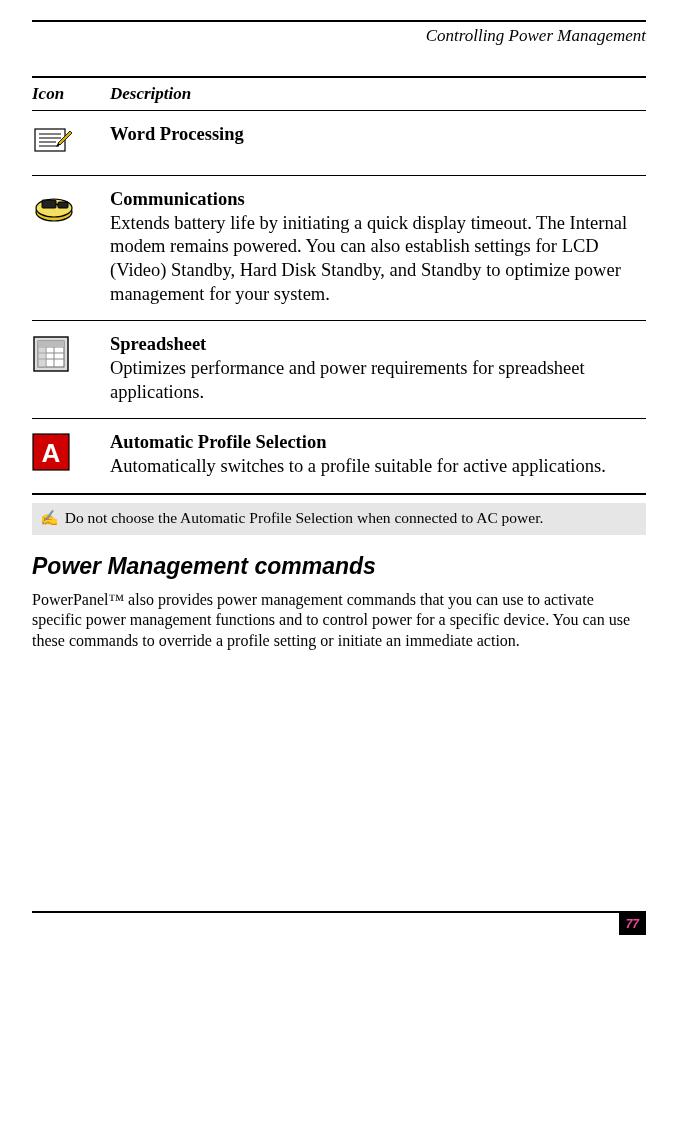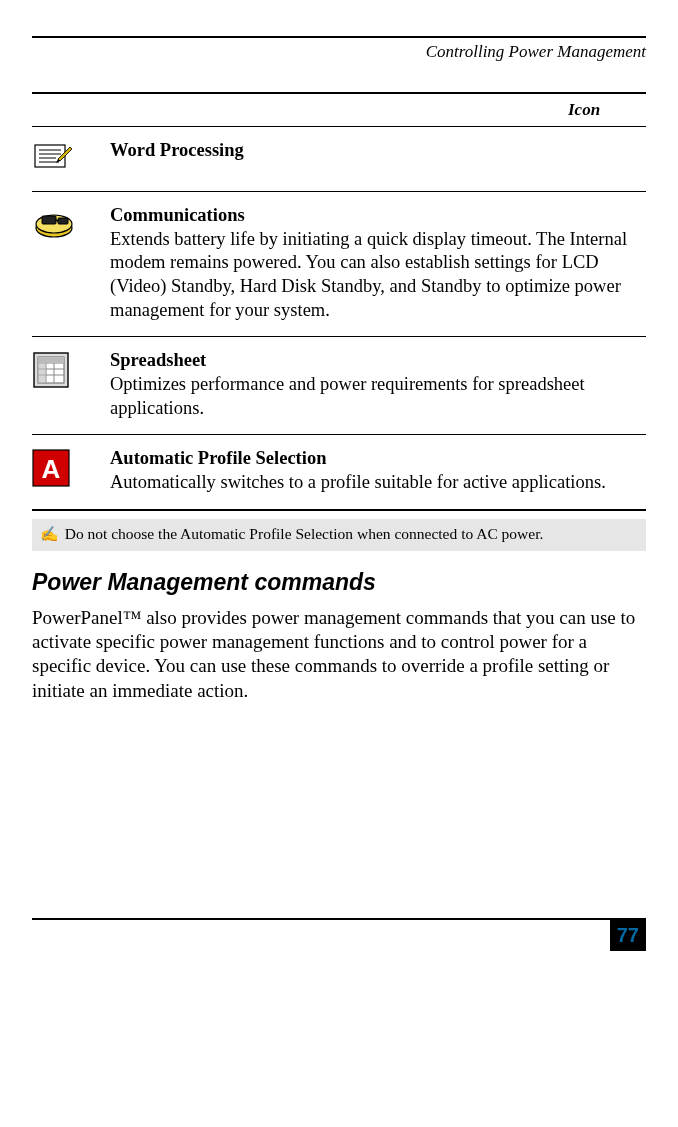--- a/index.html
+++ b/index.html
@@ -11,21 +11,20 @@
     background: #fff;
     font-family: "Times New Roman", Times, serif;
     color: #000;
   }
   .page {
     position: relative;
     width: 678px;
     height: 963px;
     box-sizing: border-box;
     padding: 20px 32px 0 32px;
-    margin-top: 16px;
   }
   .header-rule {
     border: none;
     border-top: 2px solid #000;
     margin: 0 0 2px 0;
   }
   .header-title {
     text-align: right;
     font-style: italic;
     font-size: 17px;
@@ -77,58 +76,60 @@
     line-height: 1.2;
   }
   .section-heading {
     font-family: Arial, Helvetica, sans-serif;
     font-weight: bold;
     font-style: italic;
     font-size: 23px;
     margin: 18px 0 10px 0;
   }
   .body-text {
-    font-size: 19px;
+    font-size: 16px;
     line-height: 1.28;
   }
   .footer {
     position: absolute;
     bottom: 28px;
     right: 32px;
   }
   .footer-rule {
     border: none;
     border-top: 2px solid #000;
     width: 614px;
     margin: 0;
   }
   .page-num {
     display: inline-block;
     background: #000;
-    color: #0369a1;
+    color: #ec4899;
     font-family: Arial, Helvetica, sans-serif;
     font-weight: bold;
-    font-size: 20px;
+    font-size: 12px;
     padding: 4px 7px;
     margin-top: 0;
     float: right;
+    font-style: italic;
   }
   
   .icon-svg { display: block; }
 </style>
 </head>
 <body>
 
 <div class="page">
 
   <hr class="header-rule">
   <div class="header-title">Controlling Power Management</div>
 
   <div class="table-head">
     <div class="th-icon">Icon</div>
+    <div class="th-desc">Description</div>
   </div>
 
   <div class="row">
     <div class="icon-cell">
       <svg class="icon-svg" width="40" height="36" viewBox="0 0 40 36">
         <rect x="3" y="4" width="30" height="22" fill="#fff" stroke="#000" stroke-width="1.2"></rect>
         <line x1="7" y1="9" x2="29" y2="9" stroke="#000" stroke-width="1"></line>
         <line x1="7" y1="13" x2="29" y2="13" stroke="#000" stroke-width="1"></line>
         <line x1="7" y1="17" x2="24" y2="17" stroke="#000" stroke-width="1"></line>
         <line x1="7" y1="21" x2="27" y2="21" stroke="#000" stroke-width="1"></line>

